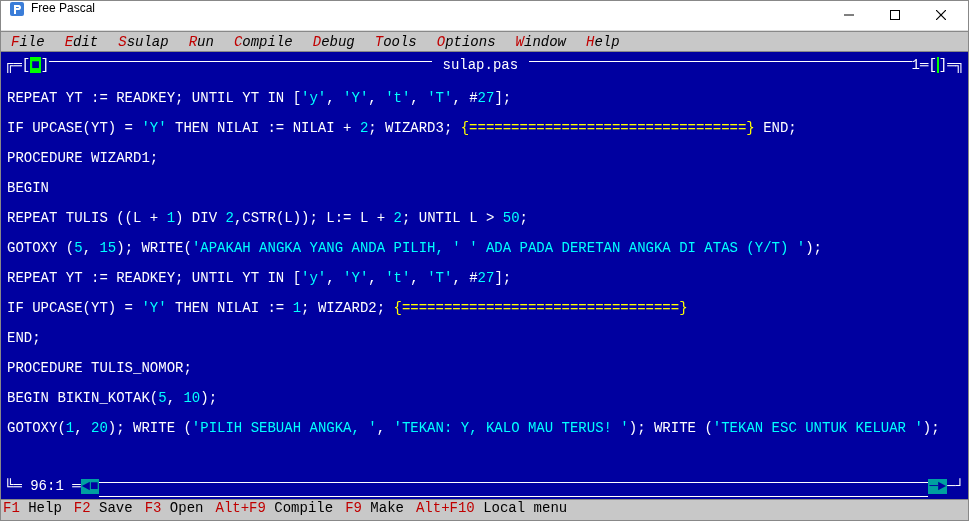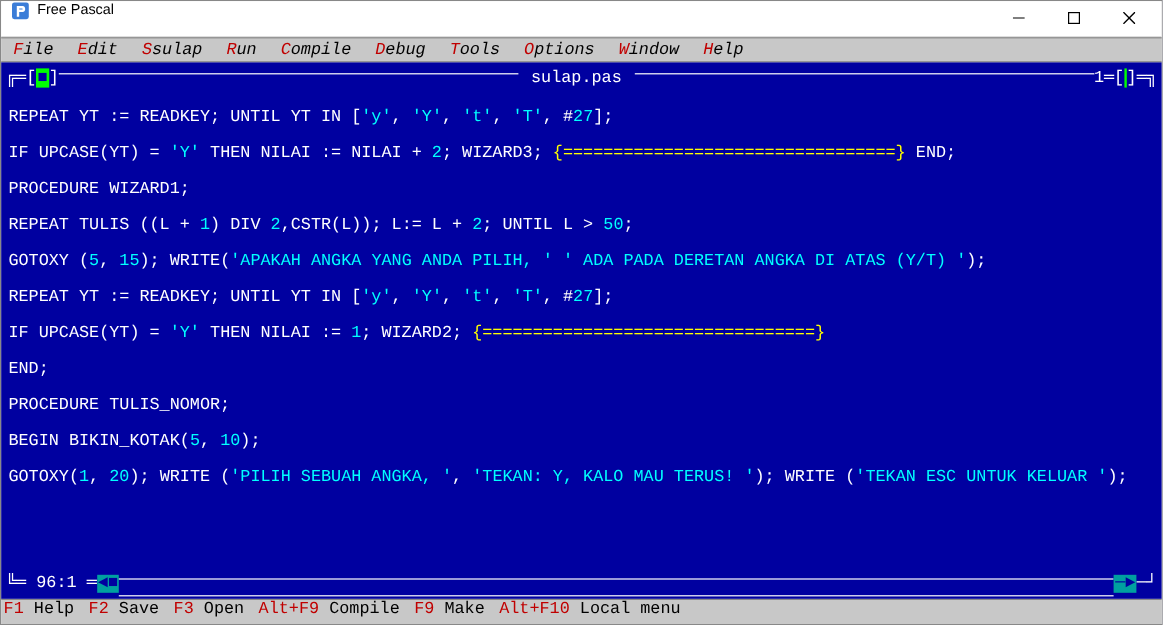--- a/index.html
+++ b/index.html
@@ -82,20 +82,21 @@
         <span class="dash"></span>
         <span class="filename"> sulap.pas </span>
         <span class="dash"></span>
         <span class="tf-right"><span>1</span>═<span>[</span><span class="greenbox"></span><span>]═╗</span></span>
       </div>
 
       <div class="code">
 <div><span>REPEAT YT := READKEY; UNTIL YT IN [</span><span class="cy">'y'</span><span>, </span><span class="cy">'Y'</span><span>, </span><span class="cy">'t'</span><span>, </span><span class="cy">'T'</span><span>, #</span><span class="cy">27</span><span>];</span></div>
 <div><span>IF UPCASE(YT) = </span><span class="cy">'Y'</span><span> THEN NILAI := NILAI + </span><span class="cy">2</span><span>; WIZARD3; </span><span class="ye">{=================================}</span><span> END;</span></div>
 <div>PROCEDURE WIZARD1;</div>
+<div>BEGIN</div>
 <div><span>REPEAT TULIS ((L + </span><span class="cy">1</span><span>) DIV </span><span class="cy">2</span><span>,CSTR(L)); L:= L + </span><span class="cy">2</span><span>; UNTIL L &gt; </span><span class="cy">50</span><span>;</span></div>
 <div><span>GOTOXY (</span><span class="cy">5</span><span>, </span><span class="cy">15</span><span>); WRITE(</span><span class="cy">'APAKAH ANGKA YANG ANDA PILIH, '</span><span> </span><span class="cy">' ADA PADA DERETAN ANGKA DI ATAS (Y/T) '</span><span>);</span></div>
 <div><span>REPEAT YT := READKEY; UNTIL YT IN [</span><span class="cy">'y'</span><span>, </span><span class="cy">'Y'</span><span>, </span><span class="cy">'t'</span><span>, </span><span class="cy">'T'</span><span>, #</span><span class="cy">27</span><span>];</span></div>
 <div><span>IF UPCASE(YT) = </span><span class="cy">'Y'</span><span> THEN NILAI := </span><span class="cy">1</span><span>; WIZARD2; </span><span class="ye">{=================================}</span></div>
 <div>END;</div>
 <div>PROCEDURE TULIS_NOMOR;</div>
 <div><span>BEGIN BIKIN_KOTAK(</span><span class="cy">5</span><span>, </span><span class="cy">10</span><span>);</span></div>
 <div><span>GOTOXY(</span><span class="cy">1</span><span>, </span><span class="cy">20</span><span>); WRITE (</span><span class="cy">'PILIH SEBUAH ANGKA, '</span><span>, </span><span class="cy">'TEKAN: Y, KALO MAU TERUS! '</span><span>); WRITE (</span><span class="cy">'TEKAN ESC UNTUK KELUAR '</span><span>);</span></div>
 
 

